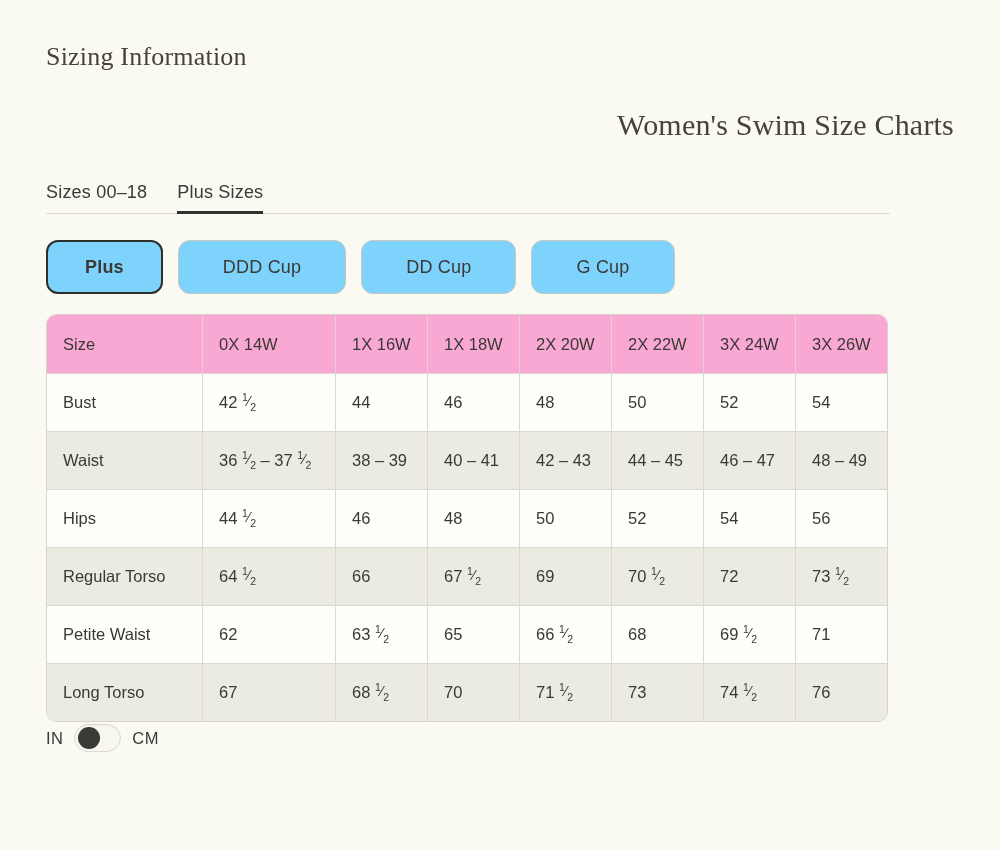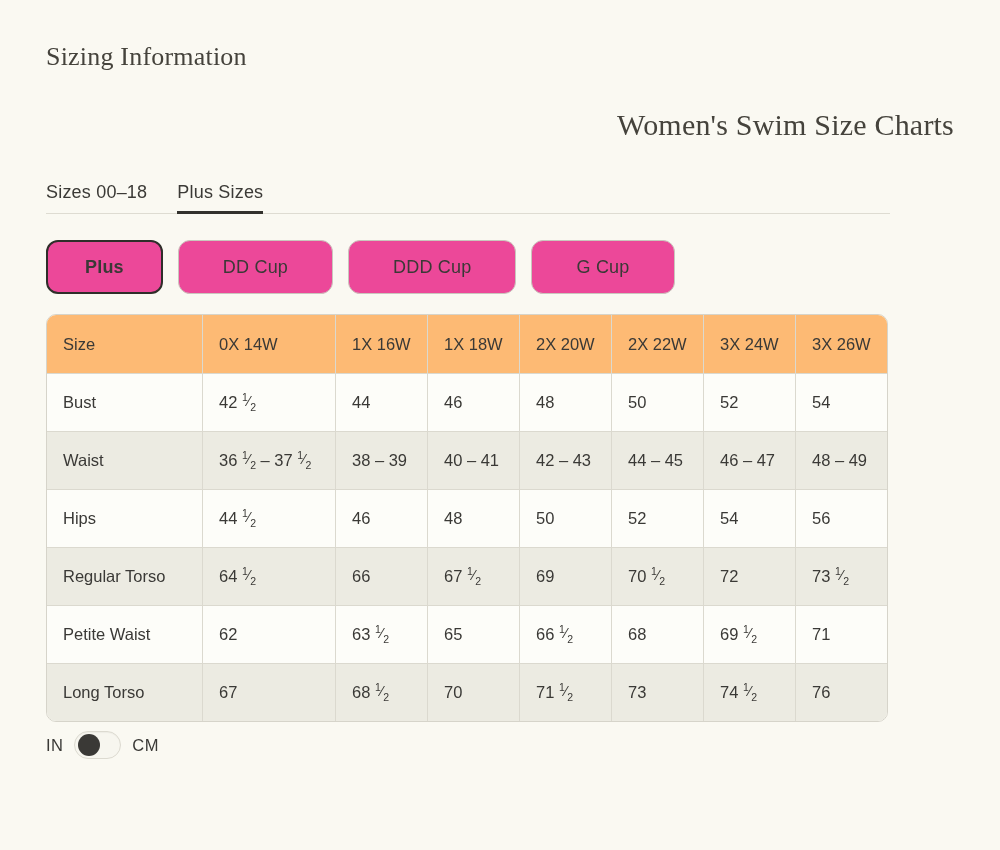--- a/index.html
+++ b/index.html
@@ -56,21 +56,21 @@
     background: #32312d;
   }
 
   
   .filters { display: flex; gap: 15px; margin-top: 26px; }
   .filter-btn {
     height: 54px;
     padding: 0 44px;
     border-radius: 12px;
     border: 1px solid #c9c7bd;
-    background: #ec4899;
+    background: #7dd3fc;
     font-family: "Liberation Sans", sans-serif;
     font-size: 18px;
     color: #3a3936;
     display: flex;
     align-items: center;
     justify-content: center;
     cursor: pointer;
     letter-spacing: 0.2px;
   }
   .filter-btn.active {
@@ -99,21 +99,21 @@
   .size-table th, .size-table td {
     height: 58px;
     padding: 0 10px 0 16px;
     text-align: left;
     font-weight: 400;
     vertical-align: middle;
     white-space: nowrap;
   }
   .size-table th + th, .size-table td + td { border-left: 1px solid #dbd9cf; }
   .size-table tbody td { border-top: 1px solid #dbd9cf; }
-  .size-table thead th { background: #fdba74; }
+  .size-table thead th { background: #f9a8d4; }
   .size-table tbody tr:nth-child(odd) td { background: #fdfdf9; }
   .size-table tbody tr:nth-child(even) td { background: #ecebe2; }
   .size-table th:first-child { width: 155px; }
   .size-table th:nth-child(2) { width: 133px; }
 
   
   .frac { white-space: nowrap; }
   .frac sup {
     font-size: 10.5px;
     vertical-align: baseline;
@@ -126,21 +126,21 @@
     vertical-align: baseline;
     position: relative;
     top: 3px;
   }
 
   
   .unit-row {
     display: flex;
     align-items: center;
     gap: 11px;
-    margin-top: 9px;
+    margin-top: 2px;
     font-size: 16.5px;
     color: #3a3936;
     letter-spacing: 0.4px;
   }
   .unit-label { cursor: pointer; }
   .toggle {
     width: 47px;
     height: 28px;
     border-radius: 15px;
     background: #f7f6ef;
@@ -166,22 +166,22 @@
   <h1 class="page-title">Sizing Information</h1>
   <h2 class="section-title">Women's Swim Size Charts</h2>
 
   <div class="tabs">
       <span class="tab">Sizes 00–18</span>
       <span class="tab active">Plus Sizes</span>
     </div>
 
   <div class="filters">
       <button class="filter-btn active">Plus</button>
+      <button class="filter-btn">DDD Cup</button>
       <button class="filter-btn">DD Cup</button>
-      <button class="filter-btn">DDD Cup</button>
       <button class="filter-btn">G Cup</button>
     </div>
 
   <div class="table-wrap">
     <table class="size-table">
       <thead>
           <tr>
             <th>Size</th>
             <th>0X 14W</th>
             <th>1X 16W</th>

